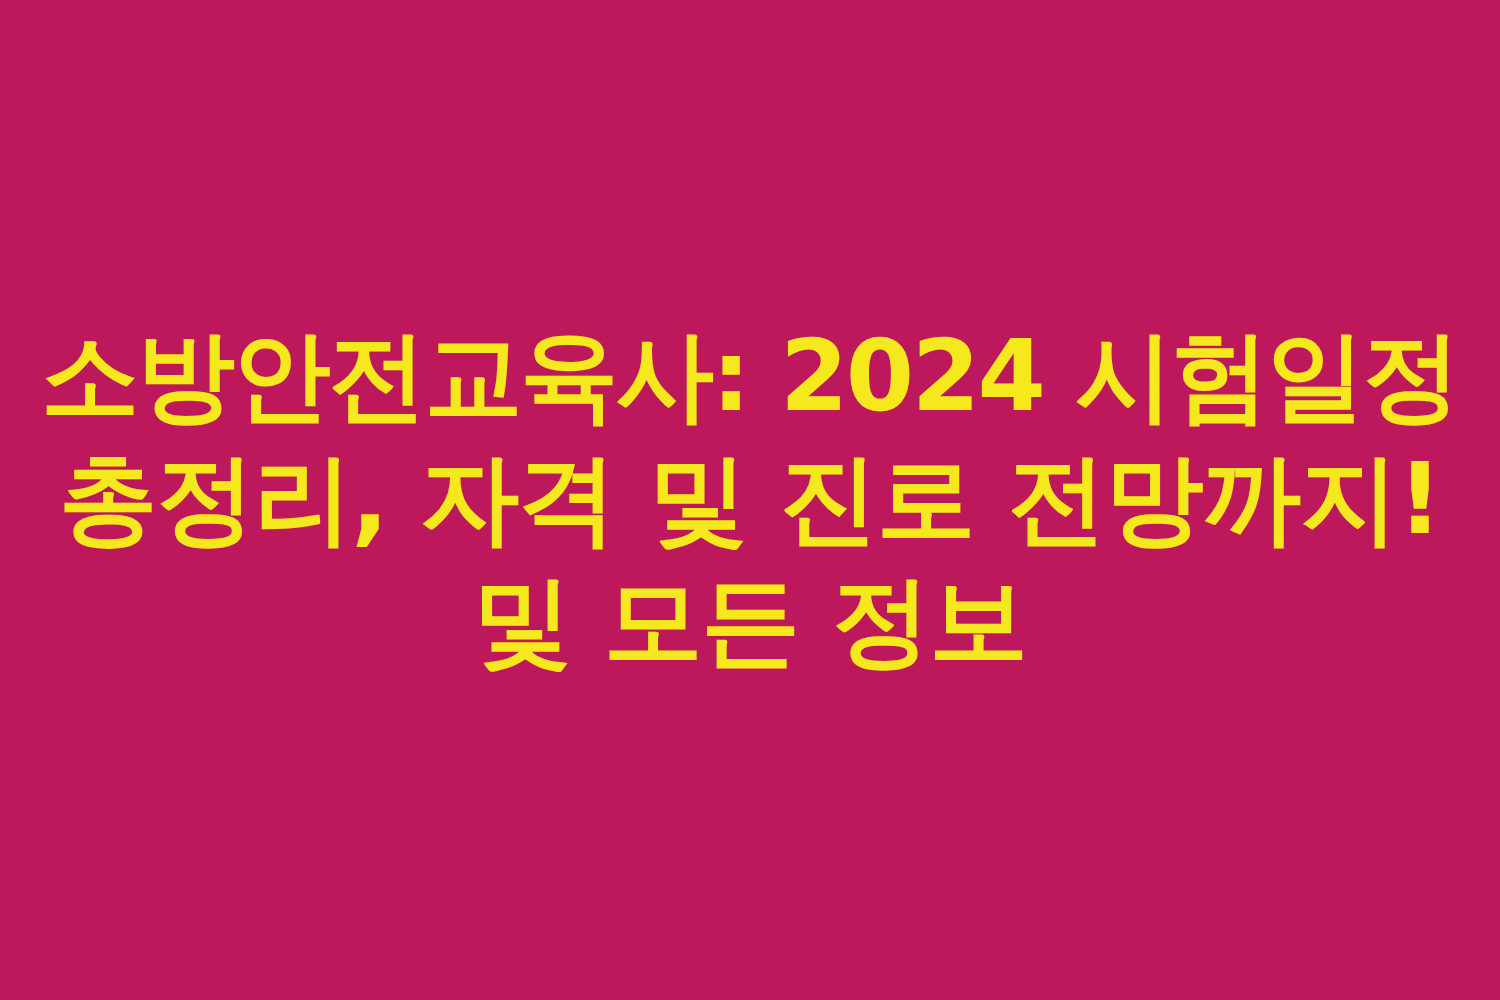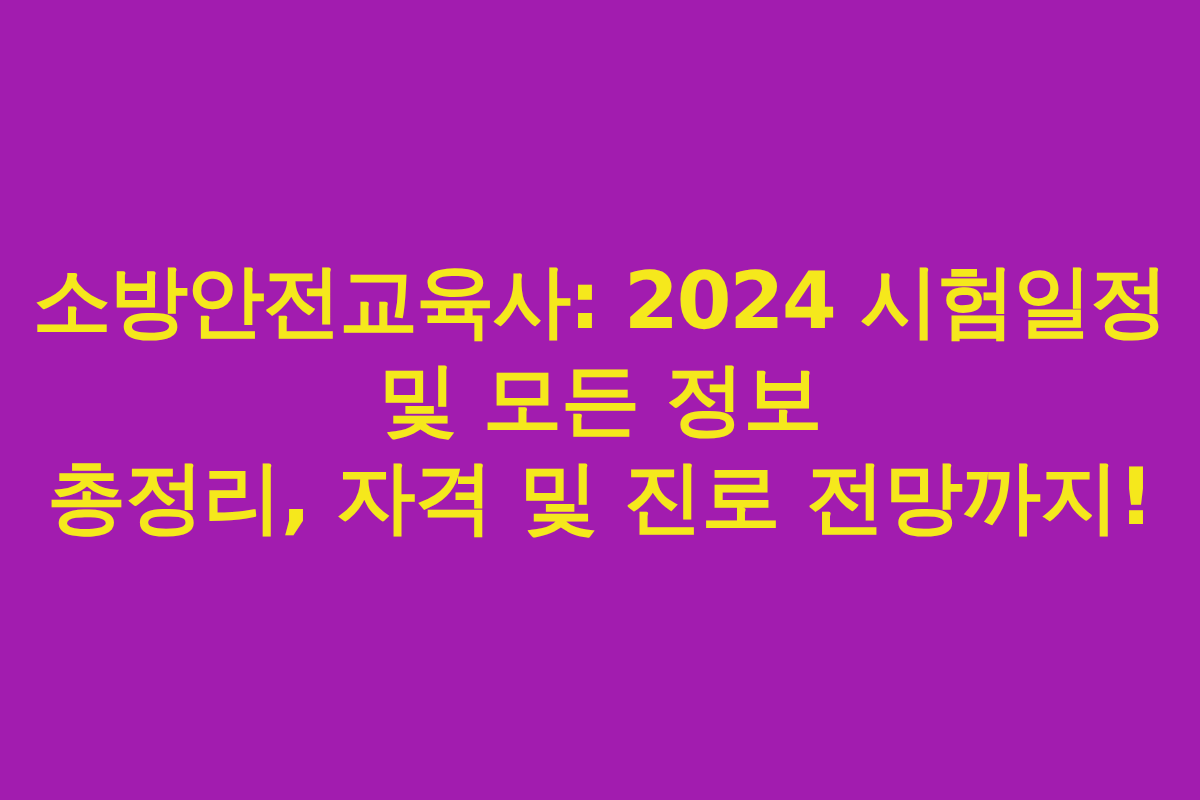--- a/index.html
+++ b/index.html
@@ -65,21 +65,21 @@
   }
 
   .title-line.line-3 {
     font-size: 79px;
     letter-spacing: -1px;
   }
 </style>
 </head>
 <body>
 
-<div id="banner" style="background: #a21caf;">
+<div id="banner" style="background: #be185d;">
 
   <div id="title-block">
     <span class="title-line line-1" style="color: rgb(245, 232, 28);">소방안전교육사: 2024 시험일정</span>
+    <span class="title-line line-3" style="color: rgb(245, 232, 28);">총정리, 자격 및 진로 전망까지!</span>
     <span class="title-line line-2" style="color: rgb(245, 232, 28);">및 모든 정보</span>
-    <span class="title-line line-3" style="color: rgb(245, 232, 28);">총정리, 자격 및 진로 전망까지!</span>
   </div>
 
 </div>
 
 </body></html>

